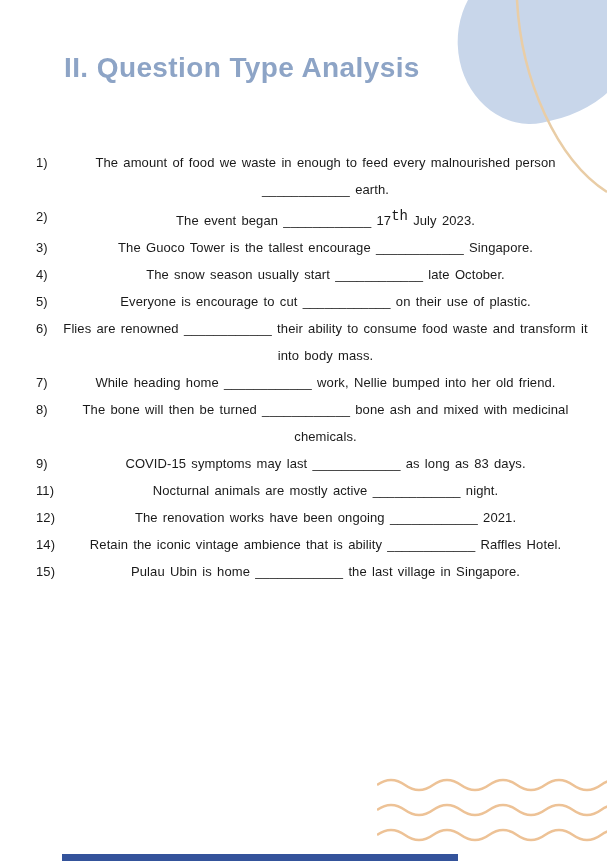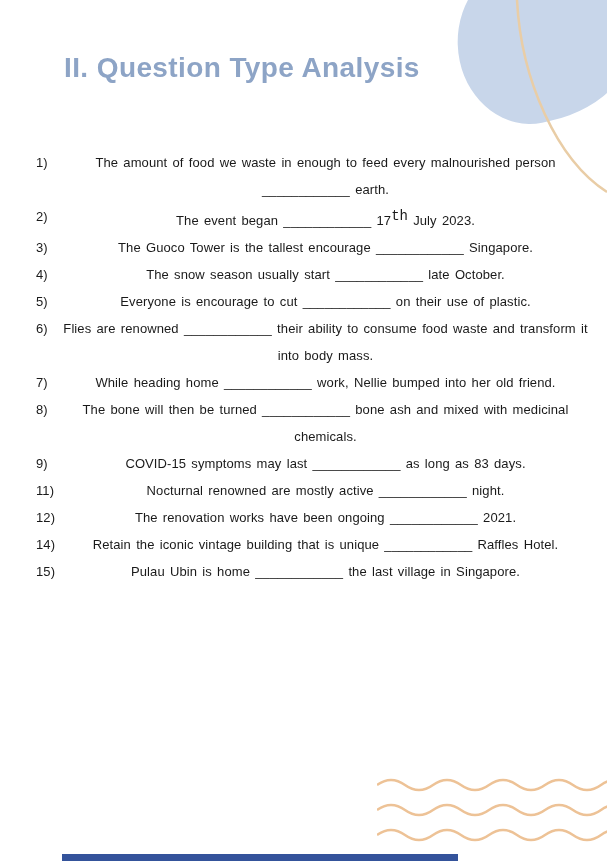--- a/index.html
+++ b/index.html
@@ -147,32 +147,32 @@
     </div>
 
     <div class="q-row">
       <span class="q-num">9)</span>
       <div class="q-text">COVID-15 symptoms may last ____________ as long as 83 days.</div>
     </div>
 
 
     <div class="q-row">
       <span class="q-num">11)</span>
-      <div class="q-text">Nocturnal renowned are mostly active ____________ night.</div>
+      <div class="q-text">Nocturnal animals are mostly active ____________ night.</div>
     </div>
 
     <div class="q-row">
       <span class="q-num">12)</span>
       <div class="q-text">The renovation works have been ongoing ____________ 2021.</div>
     </div>
 
 
     <div class="q-row">
       <span class="q-num">14)</span>
-      <div class="q-text">Retain the iconic vintage building that is unique ____________ Raffles Hotel.</div>
+      <div class="q-text">Retain the iconic vintage ambience that is ability ____________ Raffles Hotel.</div>
     </div>
 
     <div class="q-row">
       <span class="q-num">15)</span>
       <div class="q-text">Pulau Ubin is home ____________ the last village in Singapore.</div>
     </div>
 
   </div>
 
   <svg class="wave-svg" viewBox="0 0 230 80" aria-hidden="true">

